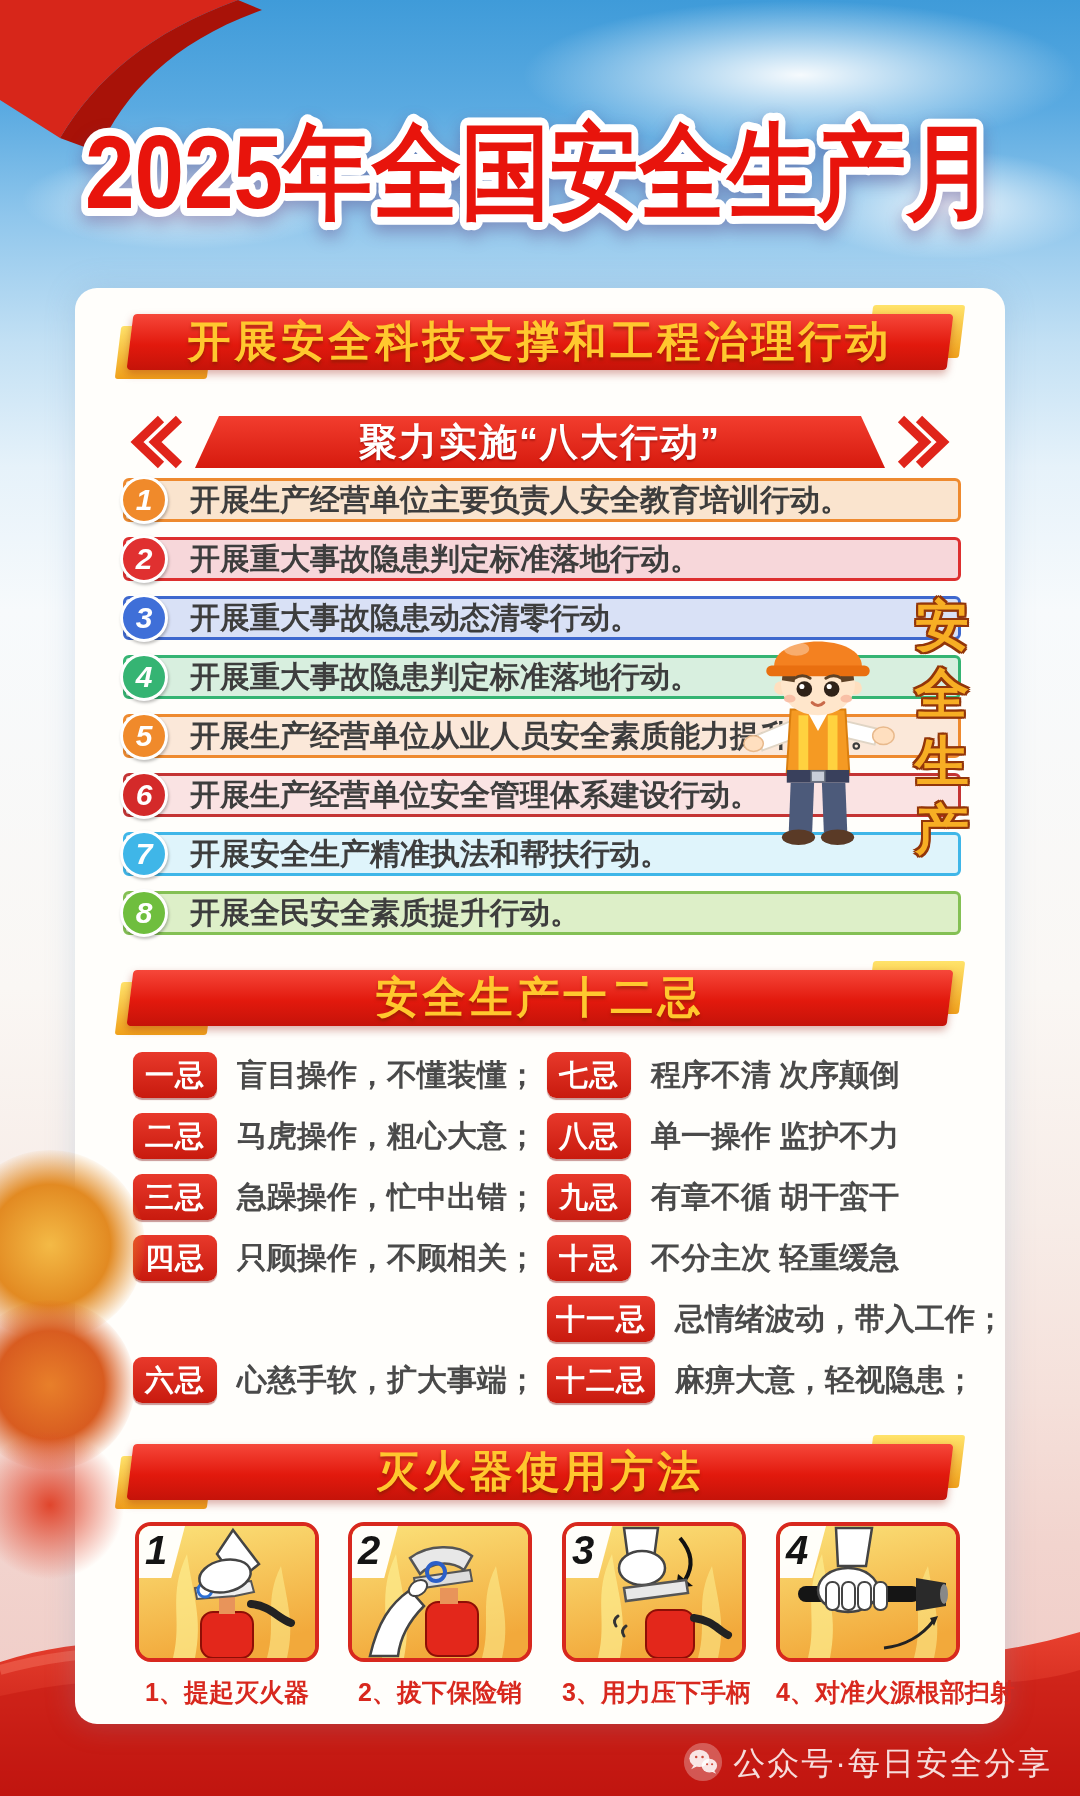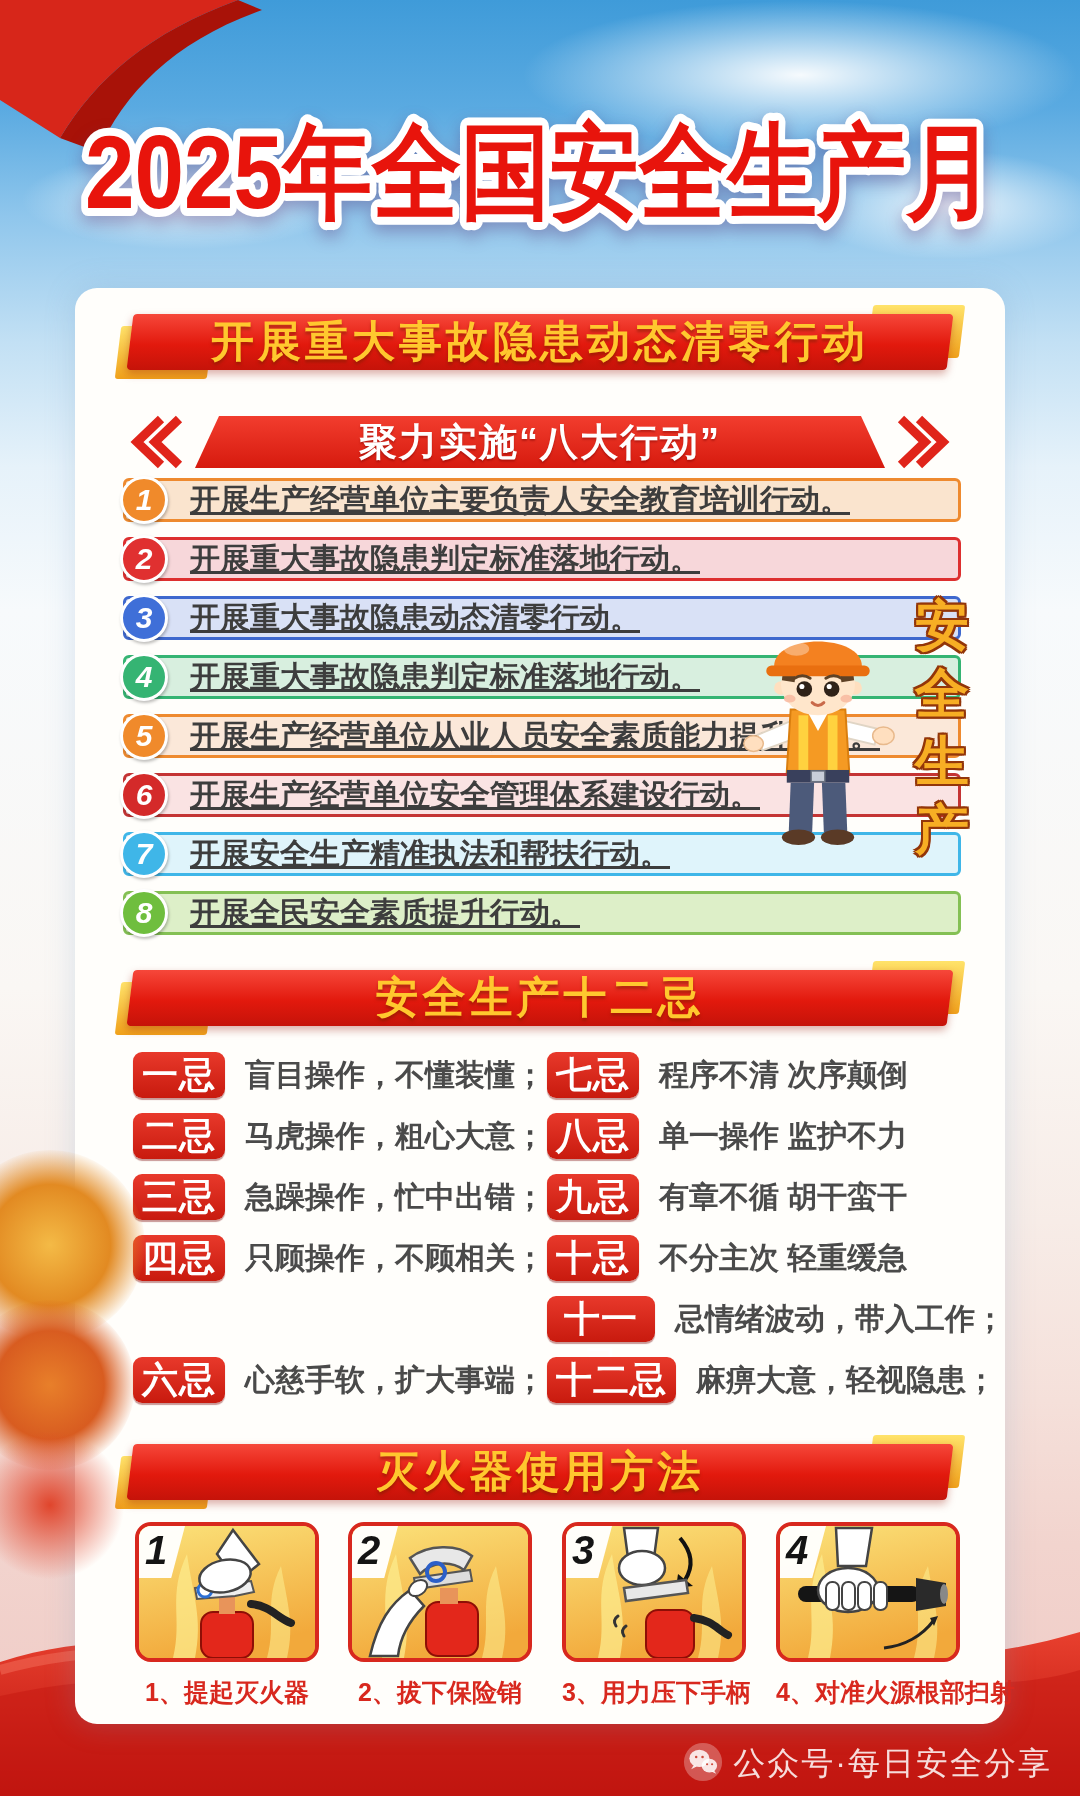--- a/index.html
+++ b/index.html
@@ -33,29 +33,29 @@
   .ribbon-row{position:absolute;left:0;right:0;top:126px;height:56px;display:flex;align-items:center;justify-content:center;gap:12px;}
   .ribbon-bar{position:relative;width:690px;height:52px;background:linear-gradient(180deg,#F23D2E,#D61A0E);
     clip-path:polygon(24px 0,calc(100% - 24px) 0,100% 100%,0 100%);display:flex;align-items:flex-end;justify-content:center;}
   .ribbon-bar span{color:#fff;font-size:38px;font-weight:bold;letter-spacing:2px;text-shadow:0 2px 2px rgba(120,0,0,.4);}
   
   .action-row{position:absolute;left:48px;width:838px;height:44px;border:3px solid #999;border-radius:6px;
     box-sizing:border-box;display:flex;align-items:center;}
   .action-num{position:absolute;left:-6px;top:-5px;width:48px;height:48px;border-radius:50%;border:3px solid #fff;
     box-sizing:border-box;display:flex;align-items:center;justify-content:center;color:#fff;font-weight:bold;
     font-style:italic;font-size:30px;box-shadow:1px 2px 3px rgba(0,0,0,.25);}
-  .action-text{margin-left:64px;font-size:30px;font-weight:bold;color:#3D3D3D;white-space:nowrap;text-decoration:underline;}
+  .action-text{margin-left:64px;font-size:30px;font-weight:bold;color:#3D3D3D;white-space:nowrap;}
   .worker{position:absolute;left:652px;top:318px;width:182px;height:244px;}
   .vert-char{position:absolute;left:838px;width:58px;height:62px;font-size:54px;font-weight:bold;color:#F7AE24;
     text-align:center;line-height:62px;
     text-shadow:-2px 0 #93360A,2px 0 #93360A,0 -2px #93360A,0 2px #93360A,2px 2px #93360A,-2px 2px #93360A,2px -2px #93360A,-2px -2px #93360A;}
   
   .taboo-row{position:absolute;height:46px;display:flex;align-items:center;gap:20px;}
   .taboo-badge{background:linear-gradient(180deg,#E8392B,#C81A0E);border-radius:9px;min-width:66px;padding:0 9px;
-    height:46px;line-height:46px;text-align:center;color:#fff;font-size:36px;font-weight:bold;
+    height:46px;line-height:46px;text-align:center;color:#fff;font-size:29px;font-weight:bold;
     box-shadow:0 2px 1px rgba(120,0,0,.4);letter-spacing:1px;}
   .taboo-text{font-size:30px;font-weight:bold;color:#4A4A4A;white-space:nowrap;}
   
   .step{position:absolute;top:1234px;width:184px;}
   .step-card{position:relative;width:184px;height:140px;border:4px solid #D8281E;border-radius:16px;overflow:hidden;
     box-sizing:border-box;background:linear-gradient(160deg,#FBDE6E,#F5B32B);}
   .step-card svg.illust{position:absolute;inset:0;width:100%;height:100%;}
   .step-num{position:absolute;left:0;top:0;width:46px;height:52px;background:rgba(255,255,255,.96);
     clip-path:polygon(0 0,100% 0,70% 100%,0 100%);display:flex;align-items:flex-start;justify-content:flex-start;
     padding:2px 0 0 6px;box-sizing:border-box;font-size:40px;font-weight:bold;font-style:italic;color:#141414;}
@@ -86,21 +86,21 @@
   <svg class="title-svg">
     <text x="540" y="150" text-anchor="middle" font-size="104" textLength="910" lengthAdjust="spacingAndGlyphs" stroke="#FFFFFF" stroke-width="16" stroke-linejoin="round" paint-order="stroke" style="fill: rgb(232, 20, 12);">2025年全国安全生产月</text>
   </svg>
 
   <div class="card">
 
     <div class="banner banner-plan">
       <i class="acc acc-l"></i>
       <i class="acc acc-r"></i>
       <b class="bar"></b>
-      <span class="banner-label">开展重大事故隐患动态清零行动</span>
+      <span class="banner-label">开展安全科技支撑和工程治理行动</span>
     </div>
 
     <div class="ribbon-row">
       <svg width="58" height="56" viewBox="0 0 58 56">
         <path d="M36 5 L12 28 L36 51" fill="none" stroke="#E0241A" stroke-width="9"></path>
         <path d="M54 5 L30 28 L54 51" fill="none" stroke="#E0241A" stroke-width="9"></path>
       </svg>
       <div class="ribbon-bar">
         <span>聚力实施“八大行动”</span>
       </div>

